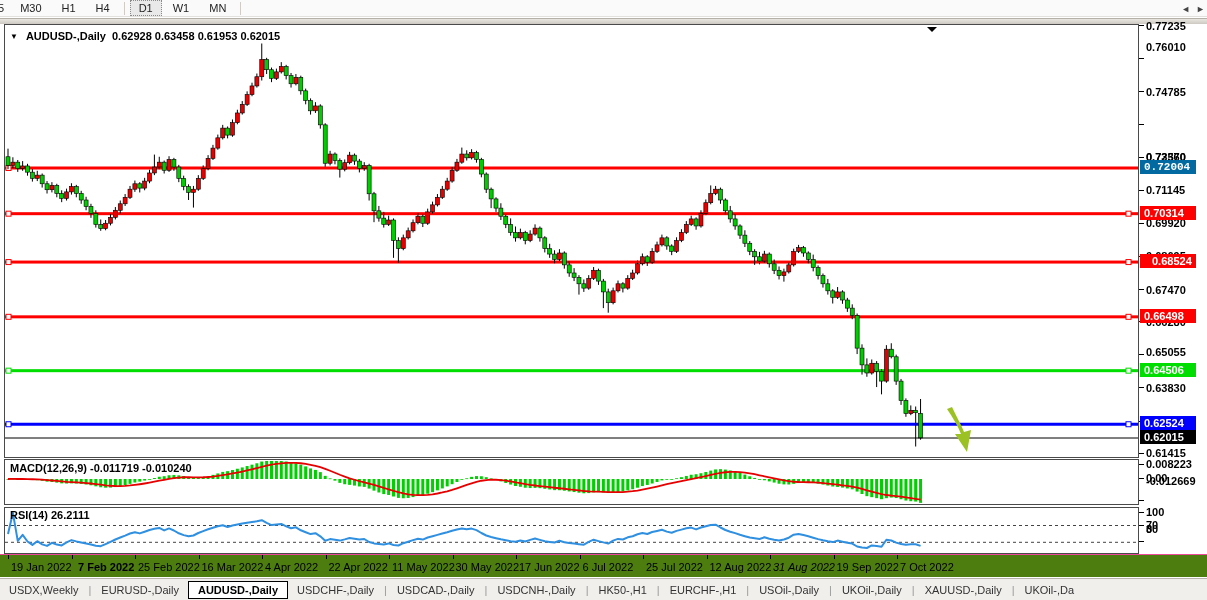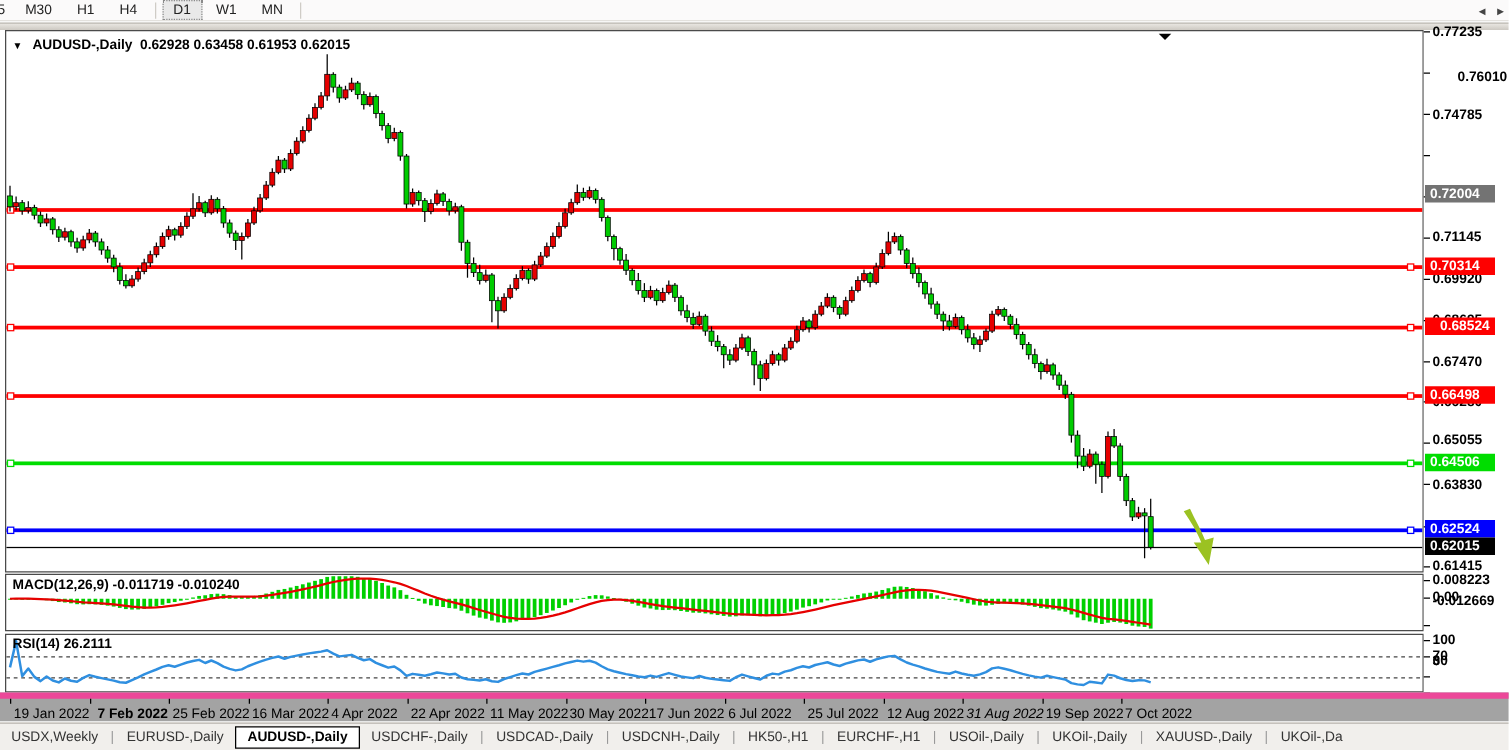--- a/index.html
+++ b/index.html
@@ -32,22 +32,22 @@
   .ind-label { position:absolute; font-size:11px; font-weight:bold; color:#000; z-index:5; }
 
   
   #right-axis { position:absolute; left:1139px; top:24px; width:68px; height:530px; background:#fff; }
   .ytick { position:absolute; left:7px; font-size:11px; font-weight:bold; color:#000; height:14px; line-height:14px; }
   .ytick-dash { position:absolute; left:0; width:5px; height:1px; background:#000; }
   .chip { position:absolute; left:1px; height:14px; line-height:14px; font-size:11px; font-weight:bold;
     color:#fff; padding:0 4px; white-space:nowrap; min-width:56px; }
 
   
-  #date-axis { position:absolute; left:0; top:554px; width:1207px; height:23px; background:#a3a3a3;
-    border-top:5px solid #ec4899; }
+  #date-axis { position:absolute; left:0; top:554px; width:1207px; height:23px; background:#4d7c0f;
+    border-top:1px solid #ec4899; }
   .xtick { position:absolute; top:0; width:1px; height:4px; background:#000; }
   .xlabel { position:absolute; top:6px; font-size:11px; color:#000; white-space:nowrap; }
 
   
   #tabbar { position:absolute; left:0; top:578px; width:1207px; height:22px;
     background:#f1efec; border-top:1px solid #b7b3ac; display:flex; align-items:center; overflow:hidden; }
   .tab { font-size:11px; color:#333; padding:3px 9px; white-space:nowrap; cursor:default; }
   .tab.active { background:#fff; border:1px solid #000; font-weight:bold; color:#000; padding:2px 9px; }
   .tab-sep { color:#999; font-size:11px; padding:0 1px; }
   #tab-scrollers { position:absolute; right:2px; top:4px; display:flex; gap:6px;
@@ -687,21 +687,21 @@
   </div>
   <div class="ind-label" style="left:10px; top:509px;">
     <span>RSI(14)</span>
     <span>26.2111</span>
   </div>
 
   <div id="right-axis">
       <div class="ytick-dash" style="top: 1.10607px;"></div>
       <div class="ytick" style="top: -5.39393px;">0.77235</div>
       <div class="ytick-dash" style="top: 34.2178px;"></div>
-      <div class="ytick" style="top: 31px; margin-left: 20px;">0.76010</div>
+      <div class="ytick" style="top: 16px;">0.76010</div>
       <div class="ytick-dash" style="top: 67.3296px;"></div>
       <div class="ytick" style="top: 60.8296px;">0.74785</div>
       <div class="ytick-dash" style="top: 100.441px;"></div>
       <div class="ytick" style="top: 82px; margin-top: 44px;">0.73560</div>
       <div class="ytick-dash" style="top: 132.607px;"></div>
       <div class="ytick" style="top: 126.107px;">0.72370</div>
       <div class="ytick-dash" style="top: 165.719px;"></div>
       <div class="ytick" style="top: 159.219px;">0.71145</div>
       <div class="ytick-dash" style="top: 198.831px;"></div>
       <div class="ytick" style="top: 192.331px;">0.69920</div>
@@ -712,21 +712,21 @@
       <div class="ytick-dash" style="top: 297.22px;"></div>
       <div class="ytick" style="top: 290.72px;">0.66280</div>
       <div class="ytick-dash" style="top: 330.331px;"></div>
       <div class="ytick" style="top: 321px;">0.65055</div>
       <div class="ytick-dash" style="top: 363.443px;"></div>
       <div class="ytick" style="top: 356.943px;">0.63830</div>
       <div class="ytick-dash" style="top: 396.555px;"></div>
       <div class="ytick" style="top: 390.055px;">0.62605</div>
       <div class="ytick-dash" style="top: 428.721px;"></div>
       <div class="ytick" style="top: 422.221px;">0.61415</div>
-      <div class="chip" style="top: 124px; background: #737373;">0.72004</div>
+      <div class="chip" style="top: 136px; background: #0369a1; font-family: Liberation Mono, monospace;">0.72004</div>
       <div class="chip" style="top: 181.681px; background: rgb(254, 0, 0);">0.70314</div>
       <div class="chip" style="top: 230.064px; background: rgb(254, 0, 0); padding-left: 12px;">0.68524</div>
       <div class="chip" style="top: 284.827px; background: rgb(254, 0, 0);">0.66498</div>
       <div class="chip" style="top: 338.671px; background: rgb(0, 221, 0);">0.64506</div>
       <div class="chip" style="top: 392.244px; background: rgb(0, 0, 254);">0.62524</div>
       <div class="chip" style="top: 406.003px; background: rgb(0, 0, 0);">0.62015</div>
       <div class="ytick" style="top: 432.996px;">0.008223</div>
       <div class="ytick-dash" style="top: 439.996px;"></div>
       <div class="ytick" style="top: 447px;">0.00</div>
       <div class="ytick-dash" style="top: 454px;"></div>

